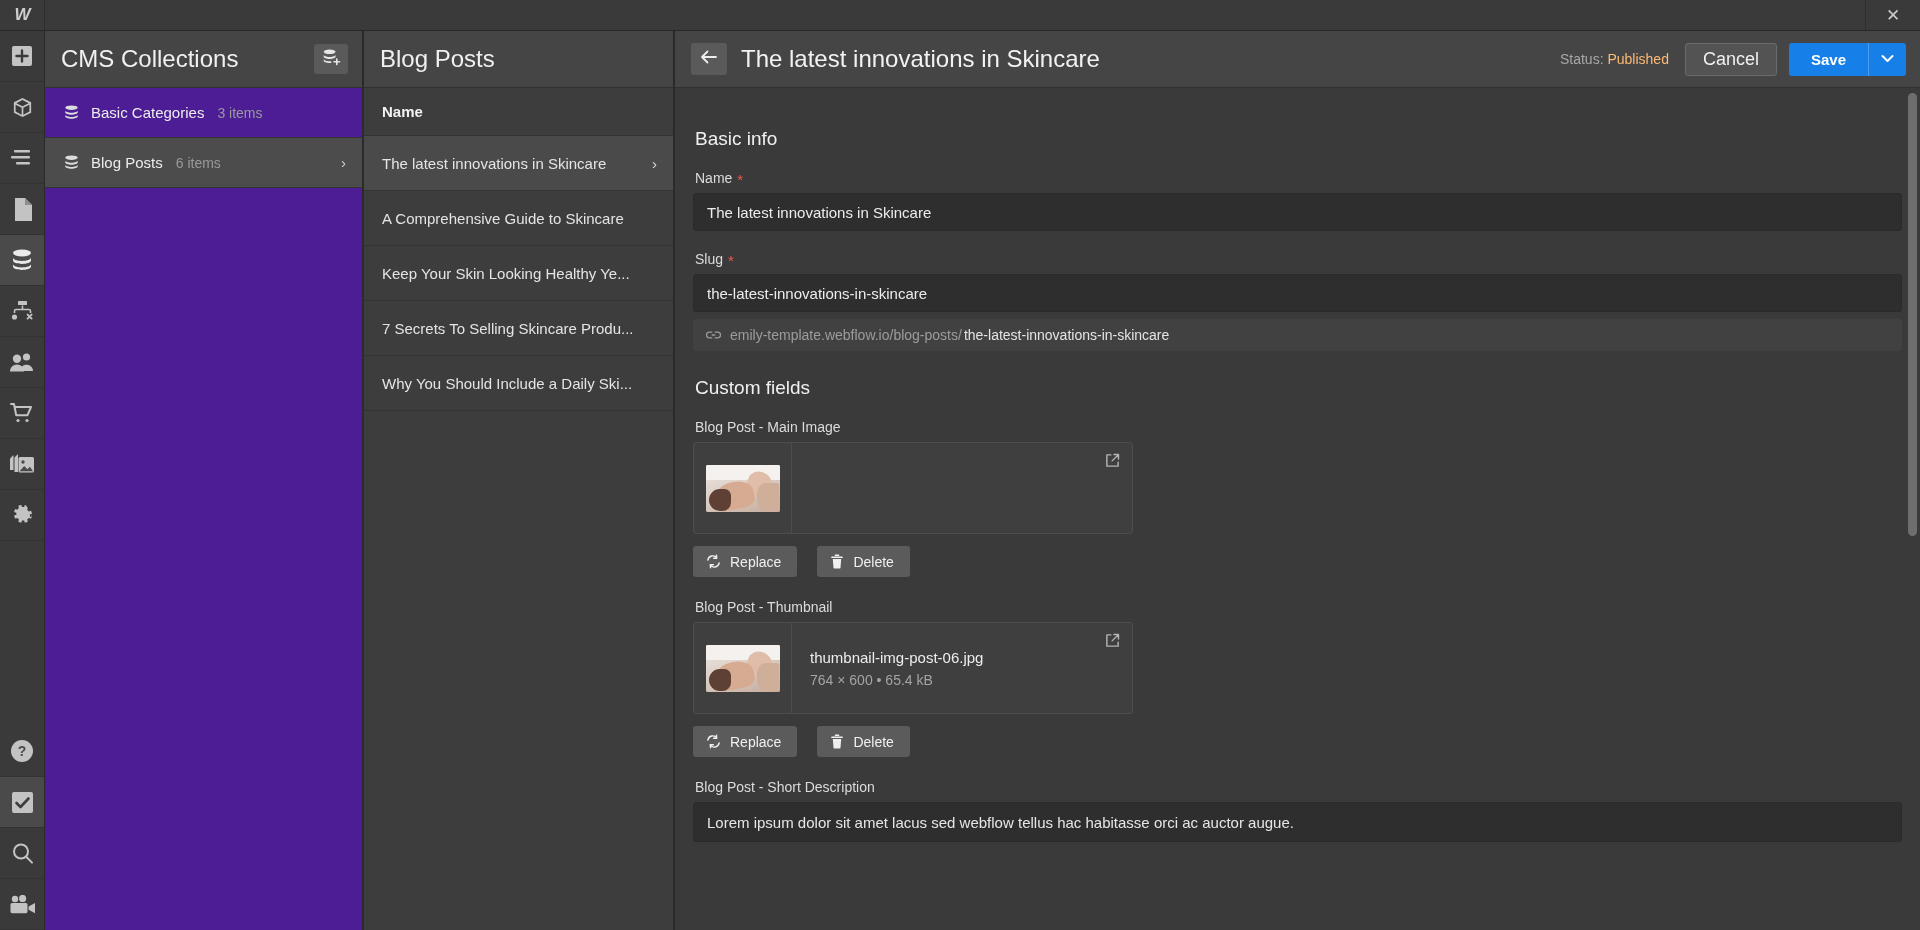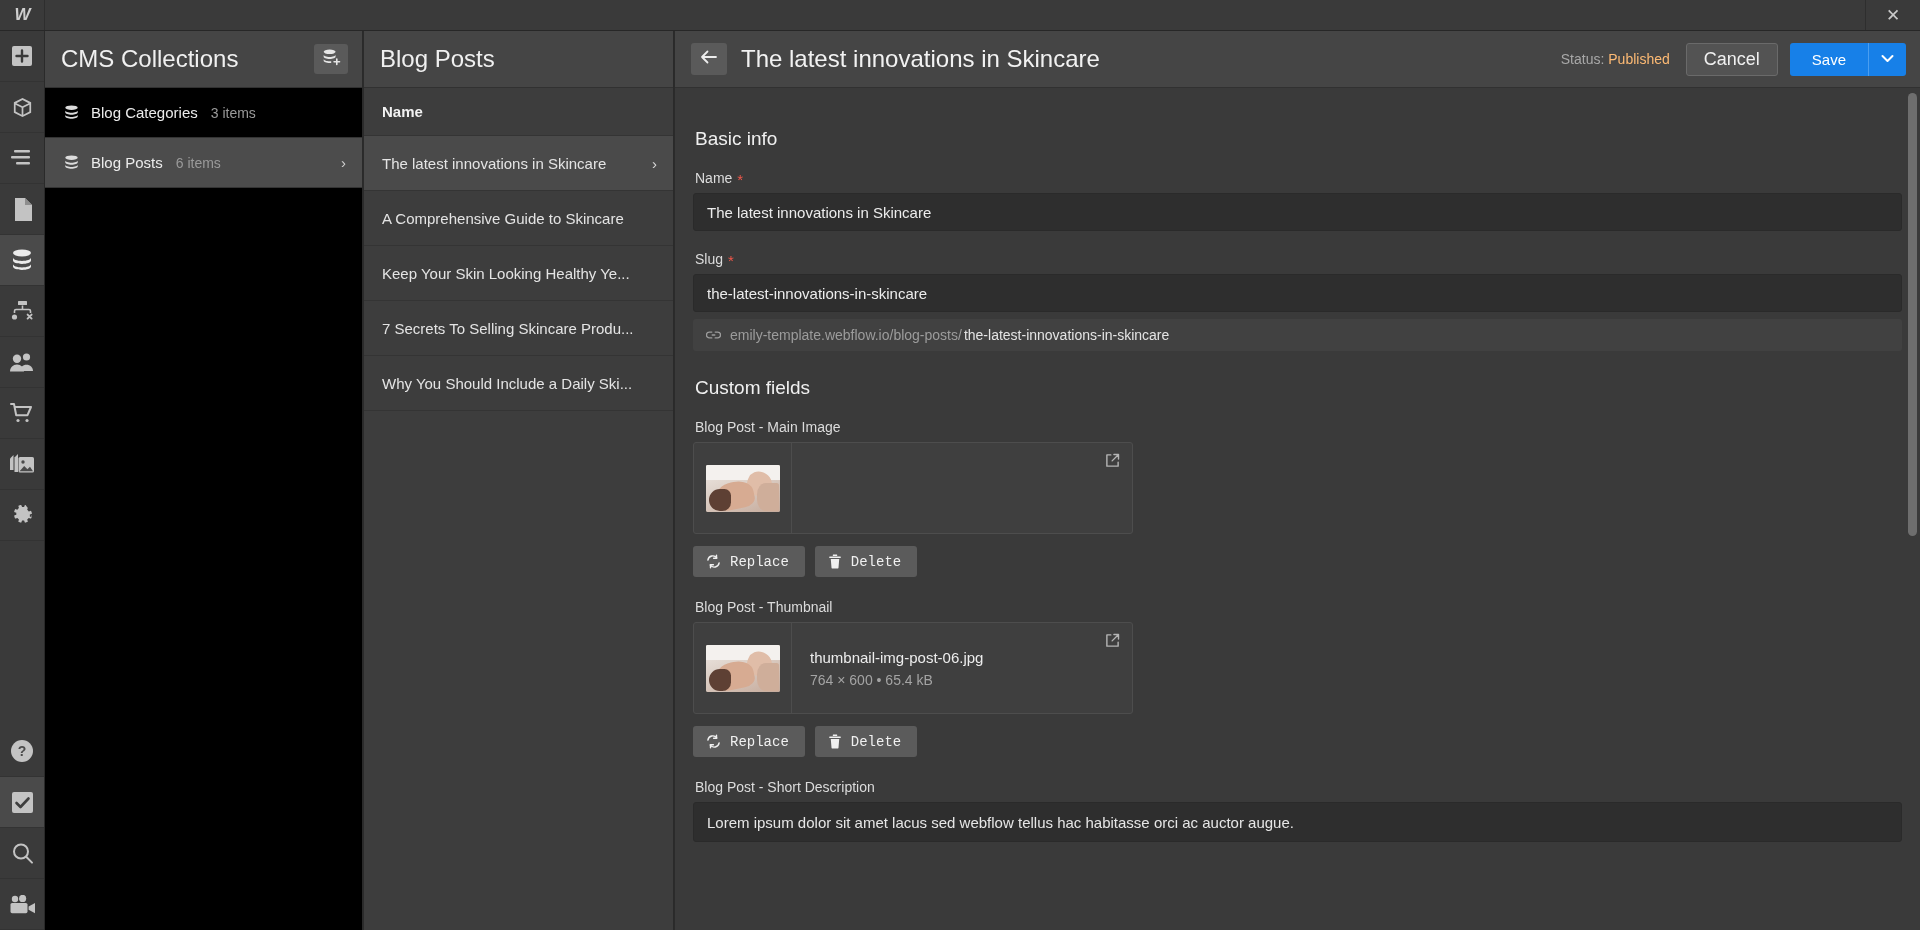--- a/index.html
+++ b/index.html
@@ -43,21 +43,21 @@
     color: #c0c0c0;
   }
   .rail-btn.active { background: #4a4a4a; }
   .rail-btn svg { display: block; }
   .rail-flex { flex: 1; border: none; }
   #rail-bottom { margin-top: auto; }
 
   
   #collections {
     position: absolute; top: 31px; left: 45px; width: 318px; height: 899px;
-    background: #000000;
+    background: #4c1d95;
     border-right: 1px solid #2a2a2a;
   }
   .panel-head {
     height: 57px; display: flex; align-items: center; padding: 0 14px 0 16px;
     border-bottom: 1px solid #313131;
     background: #454545;
   }
   .panel-title { font-size: 24px; color: #f0f0f0; font-weight: 400; flex: 1; }
   .icon-btn-sq {
     width: 34px; height: 30px; background: #5a5a5a; border-radius: 3px;
@@ -115,21 +115,21 @@
   #editor-head .head-spacer { flex: 1; }
   .status-wrap { font-size: 14px; color: #a8a8a8; margin-right: 16px; white-space: nowrap; }
   .status-val { color: #fdba74; }
   .btn-cancel {
     height: 33px; padding: 0 17px; background: #535353; border: 1px solid #6a6a6a;
     border-radius: 3px; color: #f0f0f0; font-size: 18px;
     display: flex; align-items: center; margin-right: 12px;
   }
   .save-group { display: flex; height: 33px; border-radius: 3px; overflow: hidden; }
   .btn-save {
-    padding: 0 22px; background: #1780e8; color: #ffffff; font-size: 15px; font-weight: normal;
+    padding: 0 22px; background: #1780e8; color: #ffffff; font-size: 15px; font-weight: bold;
     display: flex; align-items: center;
   }
   .btn-save-caret {
     width: 38px; background: #1780e8; color: #ffffff;
     display: flex; align-items: center; justify-content: center;
     border-left: 1px solid #4a9ef0; font-size: 12px;
   }
 
   #editor-body {
     position: absolute; top: 75px; left: 0; width: 1245px; height: 842px;
@@ -168,21 +168,21 @@
     display: flex; align-items: center; justify-content: center;
   }
   .asset-thumb {
     width: 74px; height: 47px; border-radius: 2px; overflow: hidden;
     background: #cdbcb3; position: relative;
   }
   .asset-meta { flex: 1; display: flex; flex-direction: column; justify-content: center; padding-left: 18px; }
   .asset-name { font-size: 15px; color: #ededed; margin-bottom: 6px; }
   .asset-dims { font-size: 14px; color: #a4a4a4; }
   .asset-ext { position: absolute; top: 10px; right: 12px; color: #b5b5b5; }
-  .asset-actions { display: flex; gap: 10px; margin-top: 12px; font-family: Liberation Mono, monospace; }
+  .asset-actions { display: flex; gap: 20px; margin-top: 12px; }
   .act-btn {
     height: 31px; padding: 0 16px 0 13px; background: #5b5b5b; border-radius: 3px;
     display: flex; align-items: center; gap: 9px;
     font-size: 14px; color: #f0f0f0;
   }
   .act-btn svg { display: block; }
   .desc-input {
     height: 40px; background: #2e2e2e; border: 1px solid #2a2a2a; border-radius: 3px;
     display: flex; align-items: center; padding: 0 13px;
     font-size: 15px; color: #e6e6e6; margin-top: 7px;
@@ -361,21 +361,21 @@
   </div>
   <div>
     <div class="coll-row">
       <span class="db-ic">
         <svg width="17" height="16" viewBox="0 0 18 17" fill="#dcdcdc">
             <ellipse cx="9" cy="2.8" rx="6.6" ry="2.4"></ellipse>
             <path d="M2.4 5.8c0 1.3 3 2.4 6.6 2.4s6.6-1.1 6.6-2.4v2.1c0 1.3-3 2.4-6.6 2.4s-6.6-1.1-6.6-2.4V5.8z"></path>
             <path d="M2.4 10.4c0 1.3 3 2.4 6.6 2.4s6.6-1.1 6.6-2.4v1.9c0 1.3-3 2.4-6.6 2.4s-6.6-1.1-6.6-2.4v-1.9z"></path>
           </svg>
       </span>
-      <span class="cname">Blog Categories</span>
+      <span class="cname">Basic Categories</span>
       <span class="ccount">3 items</span>
     </div>
     <div class="coll-row selected">
       <span class="db-ic">
         <svg width="17" height="16" viewBox="0 0 18 17" fill="#dcdcdc">
             <ellipse cx="9" cy="2.8" rx="6.6" ry="2.4"></ellipse>
             <path d="M2.4 5.8c0 1.3 3 2.4 6.6 2.4s6.6-1.1 6.6-2.4v2.1c0 1.3-3 2.4-6.6 2.4s-6.6-1.1-6.6-2.4V5.8z"></path>
             <path d="M2.4 10.4c0 1.3 3 2.4 6.6 2.4s6.6-1.1 6.6-2.4v1.9c0 1.3-3 2.4-6.6 2.4s-6.6-1.1-6.6-2.4v-1.9z"></path>
           </svg>
       </span>

